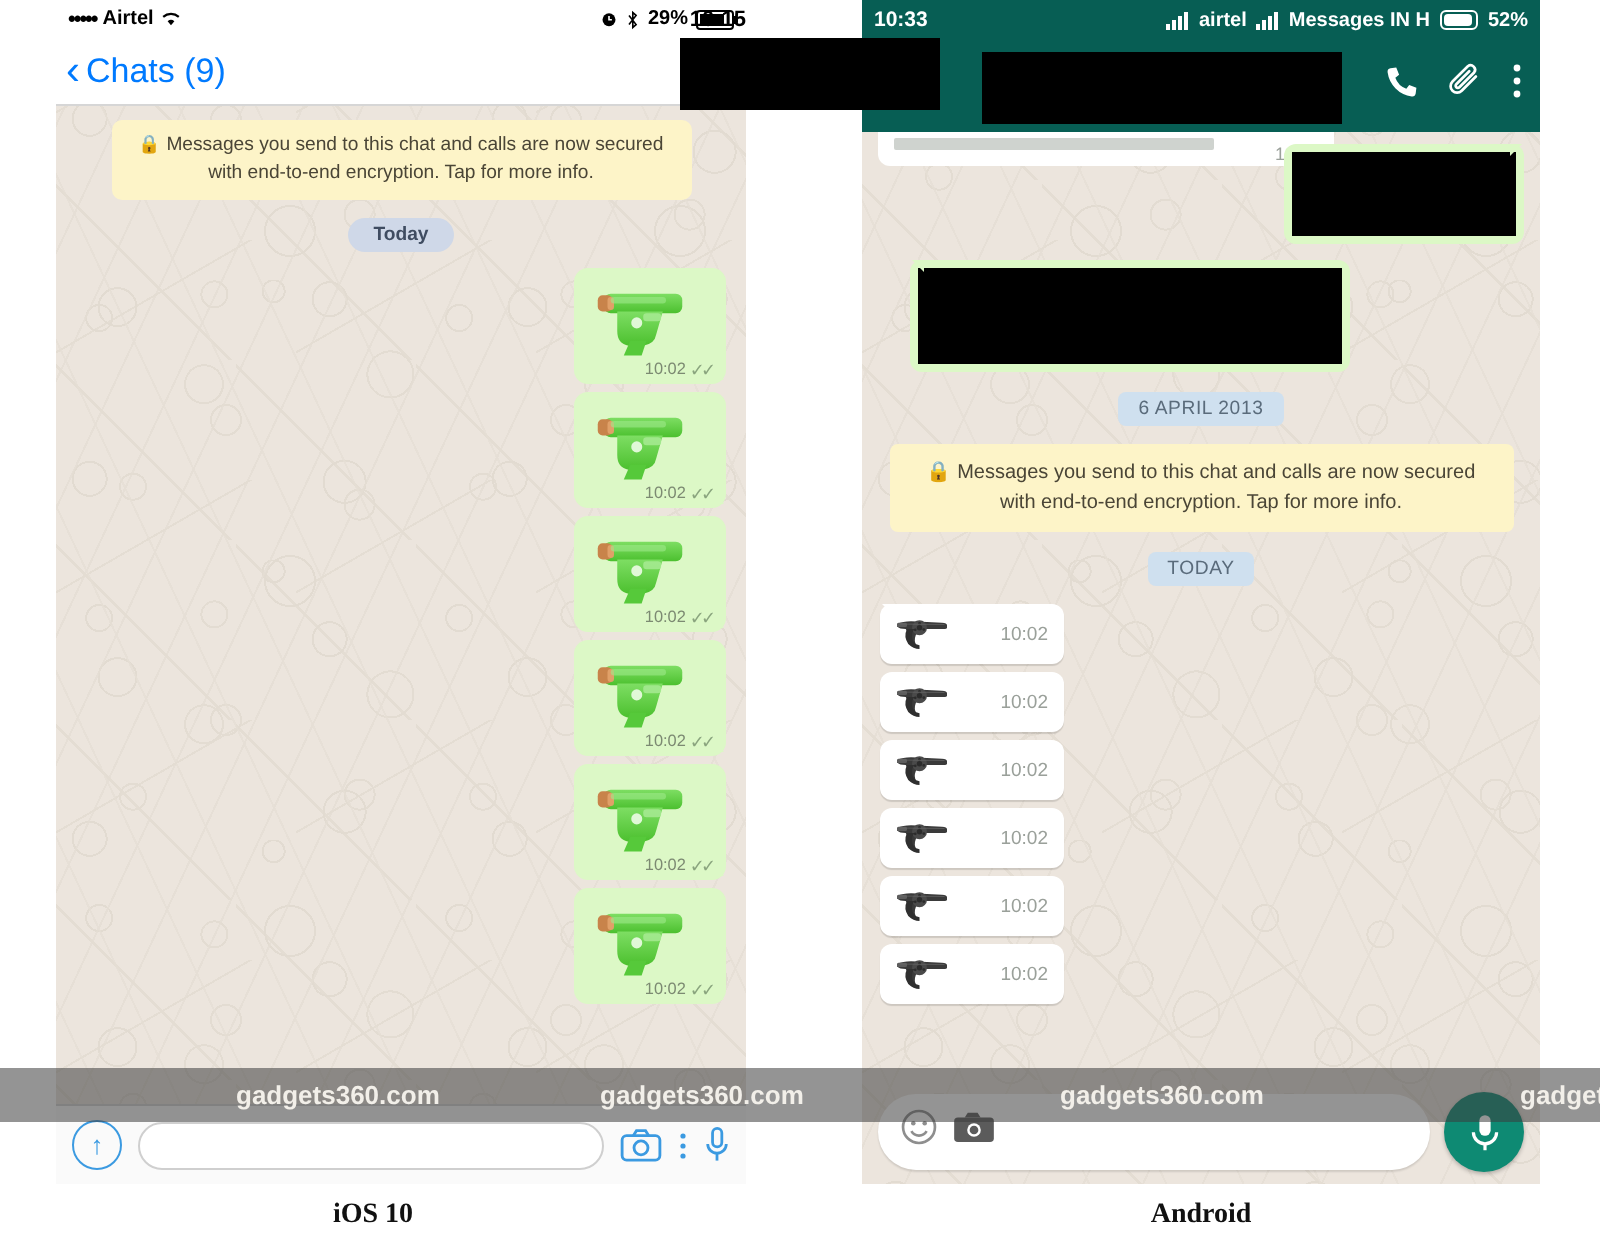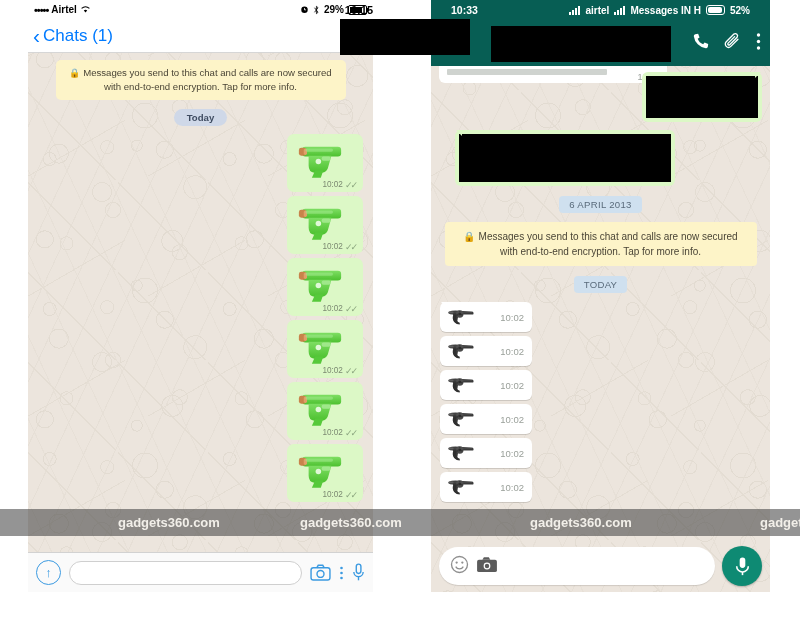--- a/index.html
+++ b/index.html
@@ -106,21 +106,21 @@
   }
   .emo-water{display:block;width:52px;height:40px;}
   .ios-meta{text-align:right;font-size:8.2px;color:#7c8a72;margin-top:1px;display:flex;
     justify-content:flex-end;align-items:center;gap:2px;}
   .ticks{color:#8aa47e;font-size:9px;letter-spacing:-2px;}
 
   
   #and-panel{left:431px;top:0;width:339px;height:592px;background:#ece5dd;}
   .and-statusbar{
     position:absolute;left:0;top:0;width:100%;height:20px;background:#075e54;
-    color:#fff;display:flex;align-items:center;font-size:10.5px;z-index:6;padding:0 20px;
+    color:#fff;display:flex;align-items:center;font-size:10.5px;z-index:6;padding:0 6px;
     box-sizing:border-box;font-weight:bold;
   }
   .and-right{margin-left:auto;display:flex;align-items:center;gap:5px;font-size:10px;}
   .bars{display:inline-flex;align-items:flex-end;gap:1px;height:9px;}
   .bars i{width:2px;background:#fff;display:block;}
   .abatt{width:17px;height:8px;border:1.2px solid #fff;border-radius:3px;position:relative;}
   .abatt i{position:absolute;left:1px;top:1px;bottom:1px;width:85%;background:#fff;border-radius:2px;}
   .and-appbar{
     position:absolute;left:0;top:20px;width:100%;height:46px;background:#075e54;
     display:flex;align-items:center;gap:0;z-index:6;color:#fff;padding:0 9px;box-sizing:border-box;
@@ -183,21 +183,21 @@
   }
   .and-ph{color:#a8a8a8;font-size:14px;flex:1;position:relative;padding-left:3px;}
   .caret{position:absolute;left:-1px;top:-7px;width:1.5px;height:19px;background:#0b9b7a;}
   .fab{
     width:40px;height:40px;border-radius:50%;background:#0e8a73;display:flex;
     align-items:center;justify-content:center;flex:0 0 auto;box-shadow:0 1px 2px rgba(0,0,0,.25);
   }
 
   
   .wm{
-    position:absolute;left:0;top:509px;width:800px;height:27px;background:rgba(60,60,60,.55);
+    position:absolute;left:0;top:534px;width:800px;height:27px;background:rgba(60,60,60,.55);
     display:flex;align-items:center;z-index:20;overflow:hidden;
   }
   .wm span{
     color:#f2efe9;font-weight:bold;font-size:13px;font-family:"Liberation Sans",sans-serif;
     position:absolute;white-space:nowrap;
   }
 
   
   .cap{
     position:absolute;font-family:"Liberation Serif",serif;font-weight:bold;font-size:14px;color:#111;
@@ -234,21 +234,21 @@
         <span>29%</span>
         <span class="batt">
             <i></i>
           </span>
       </div>
     </div>
 
     <div class="ios-navbar">
       <div class="ios-back">
         <span class="chev">‹</span>
-        <span>Chats (1)</span>
+        <span>Chats (9)</span>
       </div>
     </div>
 
     <div class="ios-body">
       <div class="enc">
         <span class="lock">🔒</span>
         <span>Messages you send to this chat and calls are now secured with end-to-end encryption. Tap for more info.</span>
       </div>
       <div class="daypill">Today</div>
 
@@ -634,13 +634,15 @@
   </div>
   <div class="redact" id="and-redact"></div>
 
   <div class="wm" id="watermark-band">
       <span style="left: 118px;">gadgets360.com</span>
       <span style="left: 300px;">gadgets360.com</span>
       <span style="left: 530px;">gadgets360.com</span>
       <span style="left: 760px;">gadgets360.com</span>
     </div>
 
+  <div class="cap" id="cap-ios">iOS 10</div>
+  <div class="cap" id="cap-and">Android</div>
 </div>
 
 </body></html>

